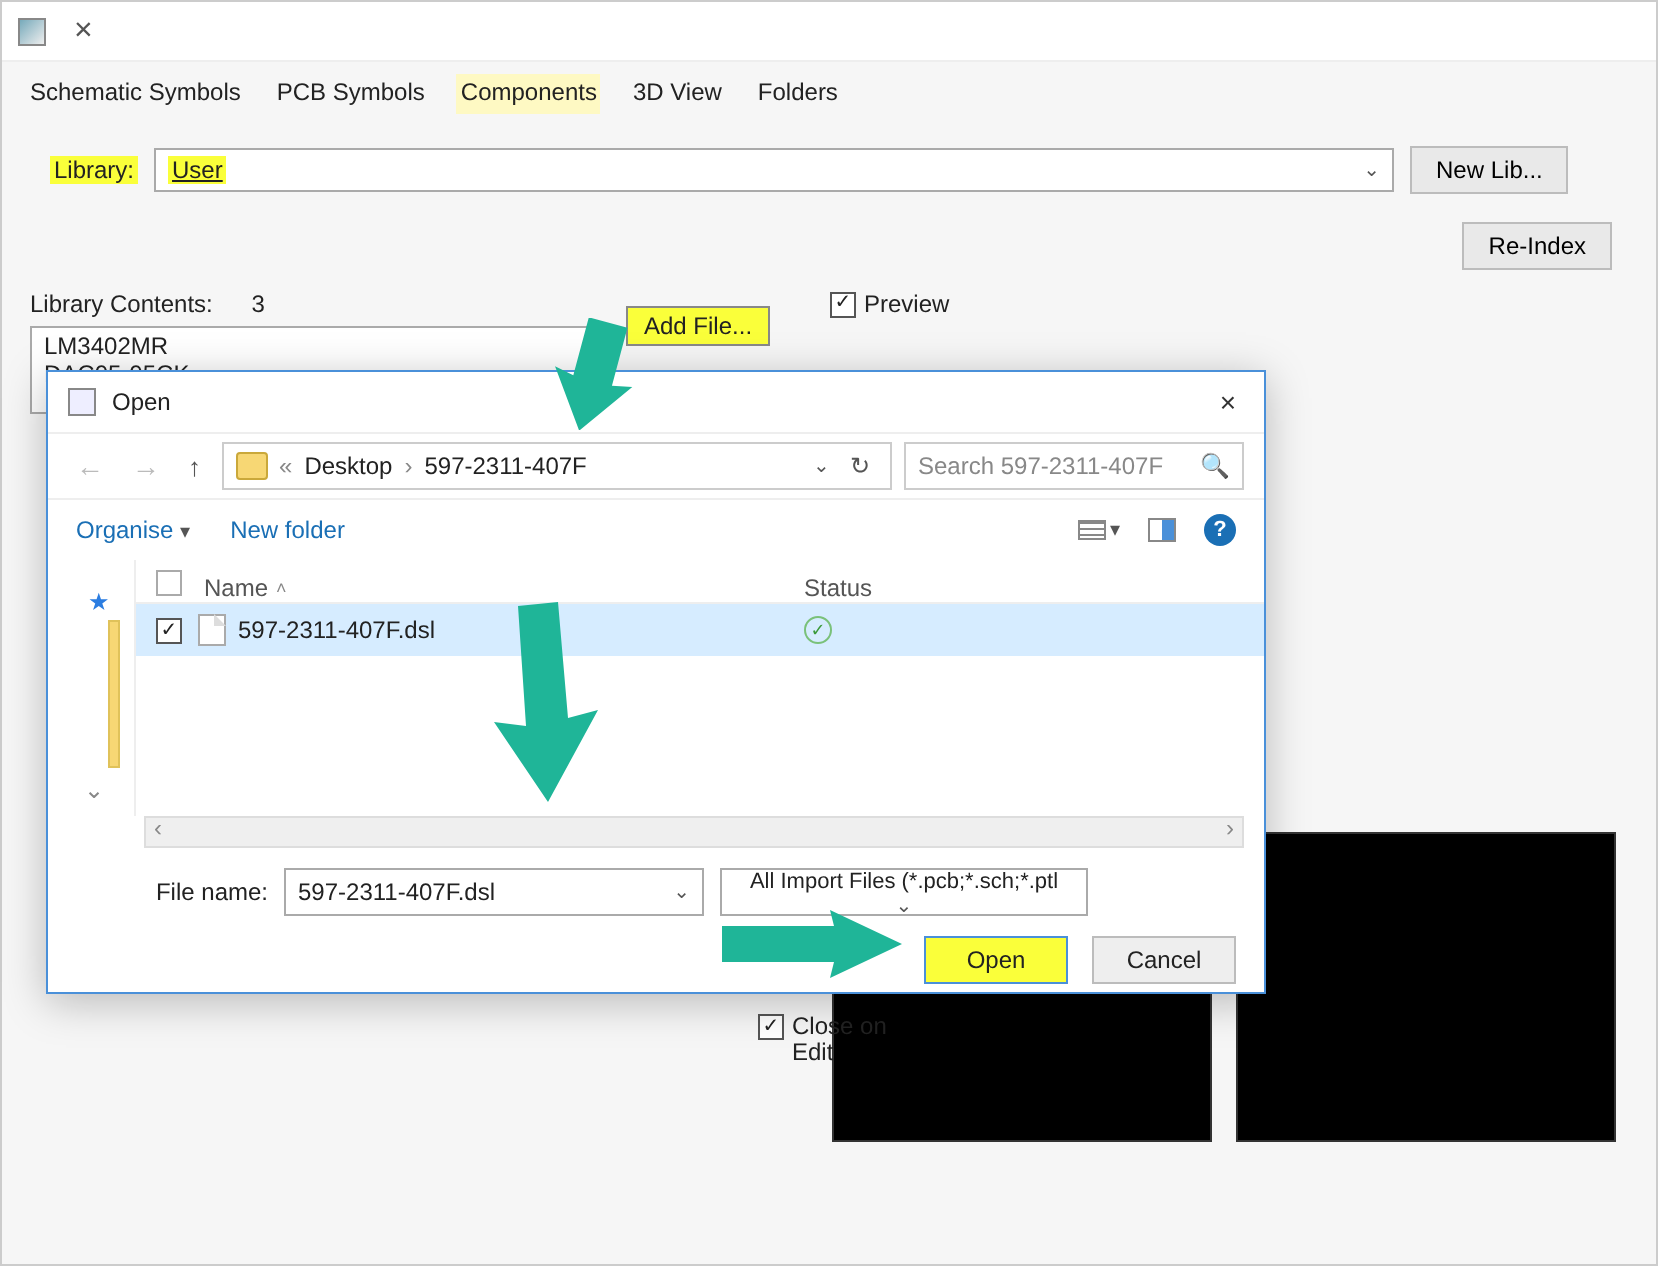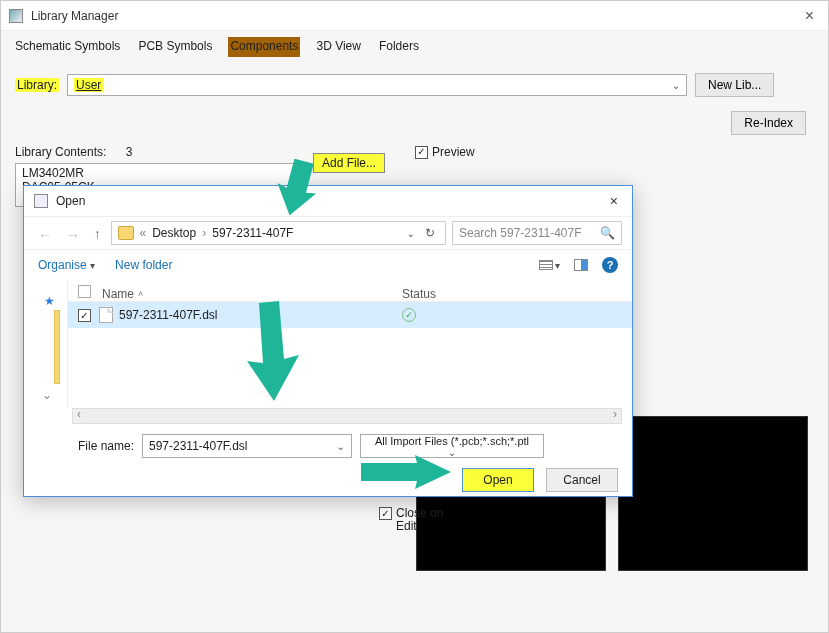--- a/index.html
+++ b/index.html
@@ -4,22 +4,22 @@
 <style>
   * { box-sizing: border-box; font-family: "Segoe UI", Tahoma, sans-serif; }
   body { margin:0; background:#fff; width:829px; height:633px; overflow:hidden; position:relative; font-size:12px; color:#222; }
   .window { width:829px; height:633px; border:1px solid #ccc; background:#f6f6f6; position:relative; }
   .titlebar { height:30px; display:flex; align-items:center; padding:0 8px; background:#fff; border-bottom:1px solid #eee; }
   .app-icon { width:14px; height:14px; border:1px solid #888; margin-right:8px; background:linear-gradient(135deg,#7ab,#eee); }
   .title-text { flex:1; color:#333; font-size:12px; }
   .close-x { font-size:16px; color:#555; padding:0 6px; cursor:default; }
   .tabs { display:flex; gap:14px; padding:6px 12px 0 12px; align-items:flex-end; }
   .tab { padding:2px 2px 4px 2px; color:#222; }
-  .tab.hl { background:#a16207; }
-  .body-area { padding:10px 14px 8px 14px; }
+  .tab.hl { background:#fef9c3; }
+  .body-area { padding:10px 14px 8px 24px; }
   .row { display:flex; align-items:center; gap:8px; }
   .lbl { font-size:12px; }
   .lib-row { margin-top:6px; }
   .lib-label.hl { background:#faff3a; padding:0 2px; }
   .lib-combo { flex:0 0 620px; height:22px; border:1px solid #aaa; background:#fff; display:flex; align-items:center; padding:0 6px; justify-content:space-between; }
   .lib-combo .val.hl { background:#faff3a; padding:0 2px;text-decoration:underline; }
   .btn { background:#e9e9e9; border:1px solid #bcbcbc; height:24px; padding:0 12px; font-size:12px; display:inline-flex; align-items:center; justify-content:center; }
   .btn.dis { color:#999; }
   .reindex-row { display:flex; justify-content:flex-end; padding:6px 14px 0 14px; }
   .reindex-row .btn { margin-right:8px; }
@@ -88,21 +88,20 @@
   .arrow { position:absolute; pointer-events:none; }
   .arrow svg path { fill:#1fb598; }
   .dd-caret { font-size:10px; color:#555; }
 </style>
 </head>
 <body>
 
 <div class="window">
   <div class="titlebar">
     <div class="app-icon"></div>
-    <div class="title-text">Library Manager</div>
     <div class="close-x">×</div>
   </div>
 
   <div class="tabs">
     <div class="tab">Schematic Symbols</div>
     <div class="tab">PCB Symbols</div>
     <div class="tab hl">Components</div>
     <div class="tab">3D View</div>
     <div class="tab">Folders</div>
   </div>

